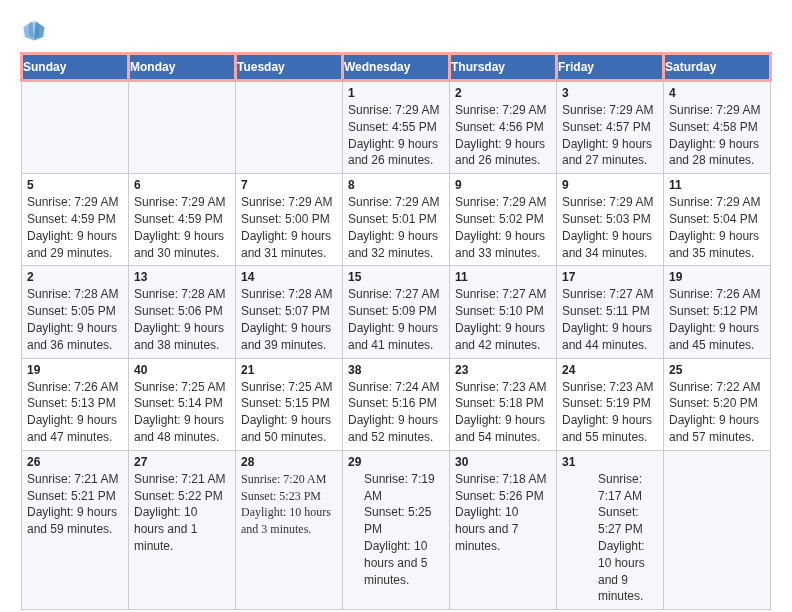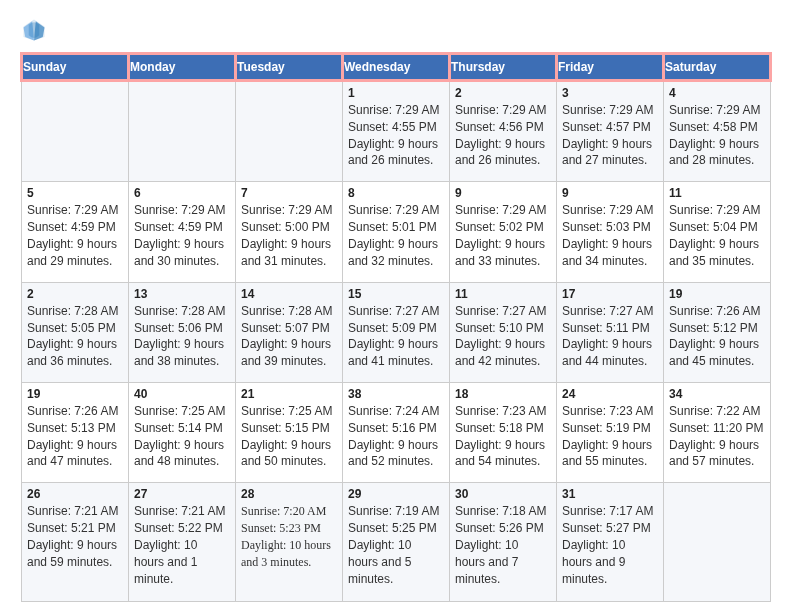--- a/index.html
+++ b/index.html
@@ -270,35 +270,35 @@
 Sunset: 5:15 PM
 Daylight: 9 hours and 50 minutes.</div>
           </td>
           <td>
             <span class="day-num">38</span>
             <div class="day-info" style="white-space: pre-line;">Sunrise: 7:24 AM
 Sunset: 5:16 PM
 Daylight: 9 hours and 52 minutes.</div>
           </td>
           <td>
-            <span class="day-num">18</span>
+            <span class="day-num">23</span>
             <div class="day-info" style="white-space: pre-line;">Sunrise: 7:23 AM
 Sunset: 5:18 PM
 Daylight: 9 hours and 54 minutes.</div>
           </td>
           <td>
             <span class="day-num">24</span>
             <div class="day-info" style="white-space: pre-line;">Sunrise: 7:23 AM
 Sunset: 5:19 PM
 Daylight: 9 hours and 55 minutes.</div>
           </td>
           <td>
-            <span class="day-num">34</span>
+            <span class="day-num">25</span>
             <div class="day-info" style="white-space: pre-line;">Sunrise: 7:22 AM
-Sunset: 11:20 PM
+Sunset: 5:20 PM
 Daylight: 9 hours and 57 minutes.</div>
           </td>
         </tr>
         <tr>
           <td>
             <span class="day-num">26</span>
             <div class="day-info" style="white-space: pre-line;">Sunrise: 7:21 AM
 Sunset: 5:21 PM
 Daylight: 9 hours and 59 minutes.</div>
           </td>
@@ -309,33 +309,33 @@
 Daylight: 10 hours and 1 minute.</div>
           </td>
           <td>
             <span class="day-num">28</span>
             <div class="day-info" style="white-space: pre-line; font-family: Liberation Serif, serif;">Sunrise: 7:20 AM
 Sunset: 5:23 PM
 Daylight: 10 hours and 3 minutes.</div>
           </td>
           <td>
             <span class="day-num">29</span>
-            <div class="day-info" style="white-space: pre-line;">Sunrise: 7:19 AM
+            <div class="day-info" style="white-space: pre-line; margin-left: 16px;">Sunrise: 7:19 AM
 Sunset: 5:25 PM
 Daylight: 10 hours and 5 minutes.</div>
           </td>
           <td>
             <span class="day-num">30</span>
             <div class="day-info" style="white-space: pre-line;">Sunrise: 7:18 AM
 Sunset: 5:26 PM
 Daylight: 10 hours and 7 minutes.</div>
           </td>
           <td>
             <span class="day-num">31</span>
-            <div class="day-info" style="white-space: pre-line;">Sunrise: 7:17 AM
+            <div class="day-info" style="white-space: pre-line; margin-left: 36px;">Sunrise: 7:17 AM
 Sunset: 5:27 PM
 Daylight: 10 hours and 9 minutes.</div>
           </td>
           <td></td>
         </tr>
       </tbody>
   </table>
 </div>
 
 </body></html>

